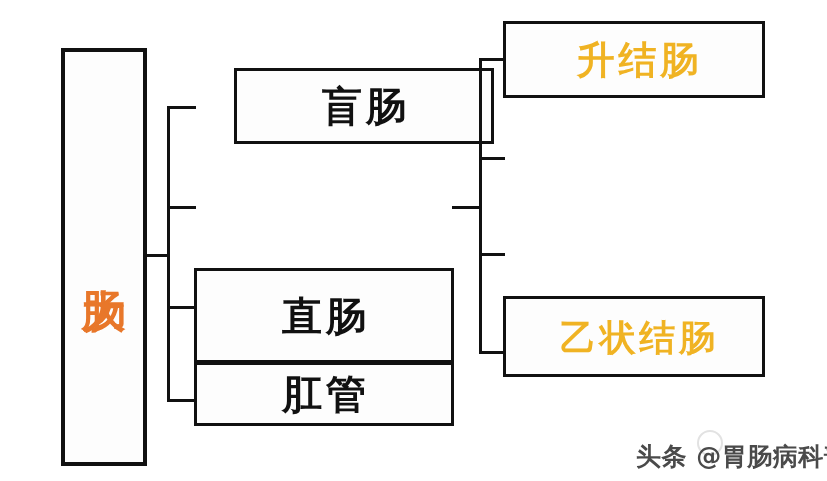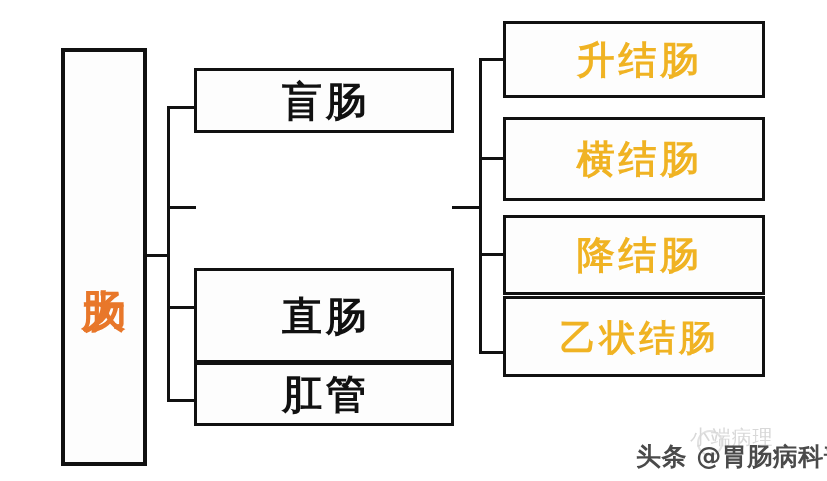--- a/index.html
+++ b/index.html
@@ -51,21 +51,21 @@
     writing-mode: vertical-rl;
     font-size: 44px;
     color: #e8772a;
     letter-spacing: 0.06em;
     text-indent: 0;
   }
 
   
   .lvl2 { left: 194px; width: 260px; }
   .lvl2 .txt { font-size: 40px; color: #111111; }
-  #n-cecum   { top: 68px;  height: 65px; }
+  #n-cecum   { top: 68px;  height: 76px; margin-left: 40px; }
   #n-colon   { top: 166px; height: 84px; }
   #n-rectum  { top: 268px; height: 95px; text-align: right; }
   #n-anal    { top: 362px; height: 64px; }
 
   
   .lvl3 { left: 503px; width: 262px; padding-left: 7px; }
   .lvl3 .txt { font-size: 38px; color: #f0b323; }
   #n-asc  { top: 21px;  height: 77px; }
   #n-tra  { top: 117px; height: 84px; }
   #n-des  { top: 215px; height: 80px; }
@@ -157,27 +157,20 @@
   <div class="ln h" id="b2-stem"></div>
   <div class="ln v" id="b2-spine"></div>
   <div class="ln h" id="b2-s1"></div>
   <div class="ln h" id="b2-s2"></div>
   <div class="ln h" id="b2-s3"></div>
   <div class="ln h" id="b2-s4"></div>
 
   <div class="node lvl3" id="n-asc">
     <span class="txt">升结肠</span>
   </div>
-  <div class="node lvl3" id="n-tra">
-    <span class="txt">横结肠</span>
-  </div>
-  <div class="node lvl3" id="n-des">
-    <span class="txt">降结肠</span>
-  </div>
   <div class="node lvl3" id="n-sig">
     <span class="txt">乙状结肠</span>
   </div>
 
   <div id="wm-faint-icon"></div>
-  <div id="wm-faint">小端病理</div>
   <div id="wm-main">头条 @胃肠病科普</div>
 
 </div>
 
 </body></html>

